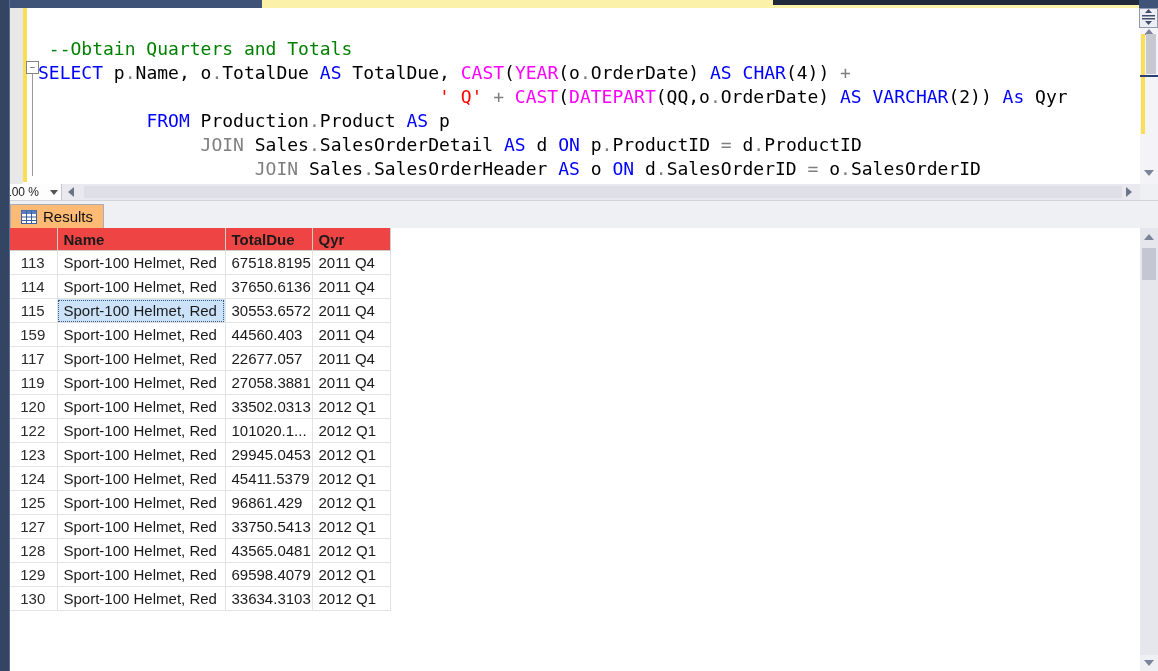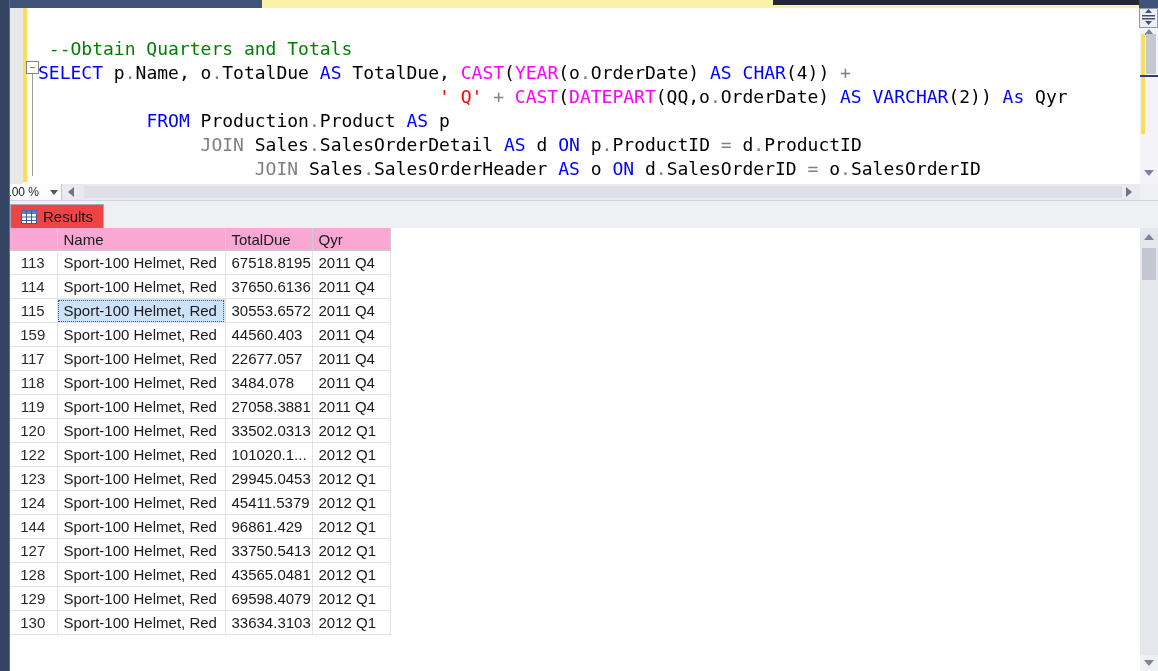--- a/index.html
+++ b/index.html
@@ -54,27 +54,27 @@
   .zoom-caret{left:50px;top:190px;width:0;height:0;border-left:4px solid transparent;
       border-right:4px solid transparent;border-top:5px solid #555;}
   .h-thumb{left:84px;top:186px;width:1038px;height:12px;background:#dfdfe7;}
   .corner{left:1140px;top:184px;width:18px;height:16px;background:#eef0f4;}
 
   
   .tabstrip{left:7px;top:200px;width:1151px;height:28px;background:#eef0f3;
             border-top:1px solid #d0d3da;box-sizing:border-box;}
   .rtab{position:absolute;height:24px;box-sizing:border-box;font-size:15px;color:#111;
         display:flex;align-items:center;gap:6px;padding:0 10px;}
-  .rtab-active{left:10px;top:204px;background:#ef4444;border:1px solid #a8adb8;border-bottom:none;}
+  .rtab-active{left:10px;top:204px;background:#fdba74;border:1px solid #a8adb8;border-bottom:none;}
   .rtab-idle{left:92px;top:205px;background:#edeff2;border:1px solid #c9cdd3;border-bottom:none;margin-top:40px;}
 
   
   .grid{left:9px;top:228px;width:1131px;height:443px;background:#fff;overflow:hidden;}
   .g-table{border-collapse:collapse;table-layout:fixed;font-size:15px;color:#1a1a1a;}
-  .g-table th{height:22px;font-weight:normal;text-align:left;background:#f9a8d4;
+  .g-table th{height:22px;font-weight:bold;text-align:left;background:#ef4444;
       border-right:1px solid #cfcfcf;border-bottom:1px solid #cfcfcf;padding:0 0 0 6px;}
   .g-table td{height:23px;border-right:1px solid #e3e3e3;border-bottom:1px solid #e3e3e3;
       padding:0 0 0 6px;white-space:nowrap;overflow:hidden;background:#fff;}
   .g-table td.rownum{text-align:center;padding:0;color:#2a2a2a;}
   .c0{width:48px;} .c1{width:168px;} .c2{width:87px;} .c3{width:78px;}
   td.sel{background:#cbe2f8;outline:1px dotted #36597f;outline-offset:-2px;}
 
   
   .g-vtrack{left:1140px;top:228px;width:18px;height:443px;background:#e6e6ed;}
   .g-vup{left:1140px;top:228px;width:18px;height:18px;background:#e6e6ed;}
@@ -208,26 +208,20 @@
             <td>44560.403</td>
             <td>2011 Q4</td>
           </tr>
           <tr>
             <td class="rownum">117</td>
             <td>Sport-100 Helmet, Red</td>
             <td>22677.057</td>
             <td>2011 Q4</td>
           </tr>
           <tr>
-            <td class="rownum">118</td>
-            <td>Sport-100 Helmet, Red</td>
-            <td>3484.078</td>
-            <td>2011 Q4</td>
-          </tr>
-          <tr>
             <td class="rownum">119</td>
             <td>Sport-100 Helmet, Red</td>
             <td>27058.3881</td>
             <td>2011 Q4</td>
           </tr>
           <tr>
             <td class="rownum">120</td>
             <td>Sport-100 Helmet, Red</td>
             <td>33502.0313</td>
             <td>2012 Q1</td>
@@ -244,21 +238,21 @@
             <td>29945.0453</td>
             <td>2012 Q1</td>
           </tr>
           <tr>
             <td class="rownum">124</td>
             <td>Sport-100 Helmet, Red</td>
             <td>45411.5379</td>
             <td>2012 Q1</td>
           </tr>
           <tr>
-            <td class="rownum">144</td>
+            <td class="rownum">125</td>
             <td>Sport-100 Helmet, Red</td>
             <td>96861.429</td>
             <td>2012 Q1</td>
           </tr>
           <tr>
             <td class="rownum">127</td>
             <td>Sport-100 Helmet, Red</td>
             <td>33750.5413</td>
             <td>2012 Q1</td>
           </tr>

